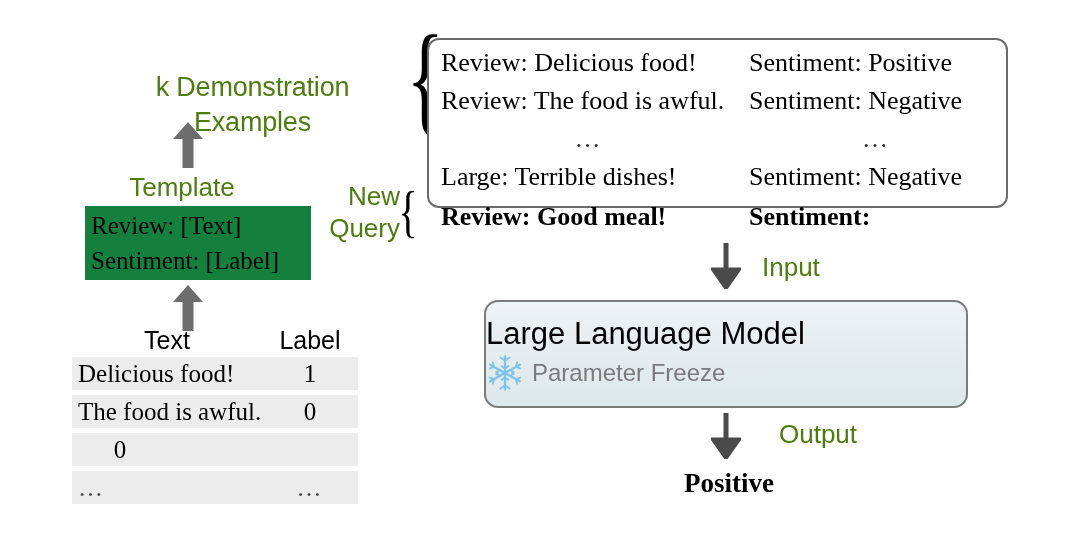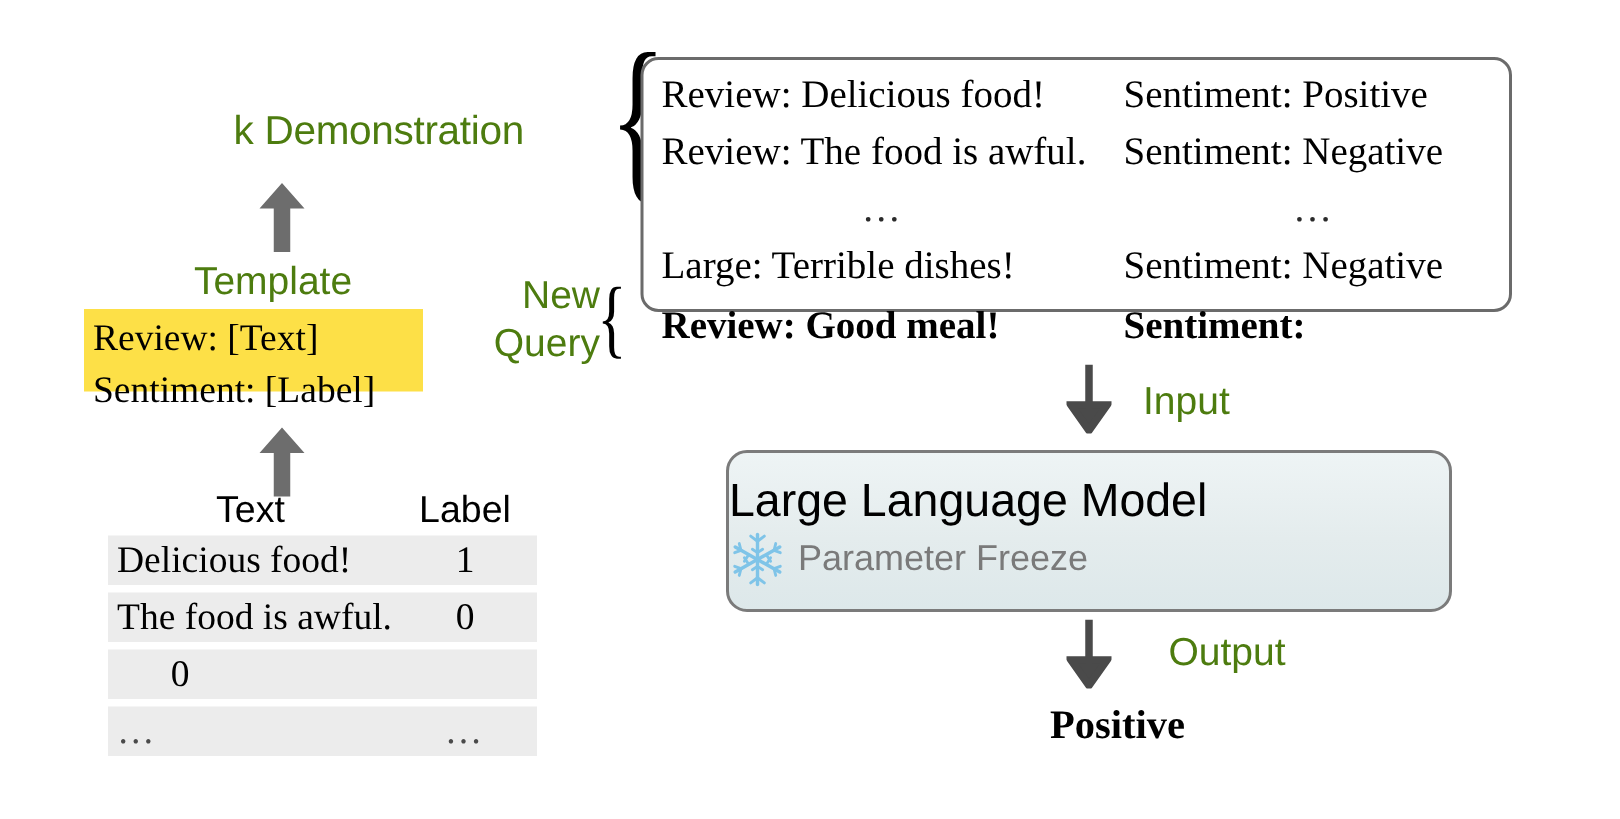--- a/index.html
+++ b/index.html
@@ -71,25 +71,25 @@
     font-size: 26px;
   }
   #output-label {
     left: 779px;
     top: 419px;
     font-size: 26px;
   }
 
   
   #template-box {
-    left: 56px;
+    left: 85px;
     top: 206px;
     width: 226px;
-    height: 55px;
-    background: #fde047;
+    height: 74px;
+    background: #15803d;
     box-sizing: border-box;
     padding: 2px 6px 0 6px;
   }
   #template-box .line {
     font-family: "Liberation Serif", serif;
     font-size: 25px;
     line-height: 35px;
     white-space: nowrap;
   }
 
@@ -236,34 +236,35 @@
   }
   #llm-freeze-text {
     font-family: "Liberation Sans", sans-serif;
     font-size: 24px;
     color: #7a7a7a;
   }
   #snowflake-icon { width: 38px; height: 38px; display: block; }
 
   
   #output-value {
-    left: 680px;
+    left: 664px;
     top: 468px;
     width: 130px;
     text-align: center;
     font-family: "Liberation Serif", serif;
     font-size: 27px;
     font-weight: bold;
   }
 </style>
 </head>
 <body>
 
 <div class="abs sans" id="k-demo-label">
   <div>k Demonstration</div>
+  <div>Examples</div>
 </div>
 
 <div class="abs" id="arrow-template-to-demo">
   <svg class="gray-arrow-up" viewBox="0 0 34 50" xmlns="http://www.w3.org/2000/svg" aria-hidden="true">
     <path d="M17 2 L32 19 L22.5 19 L22.5 48 L11.5 48 L11.5 19 L2 19 Z" fill="#6d6d6d"></path>
   </svg>
 </div>
 
 <div class="abs sans" id="template-label">Template</div>
 

